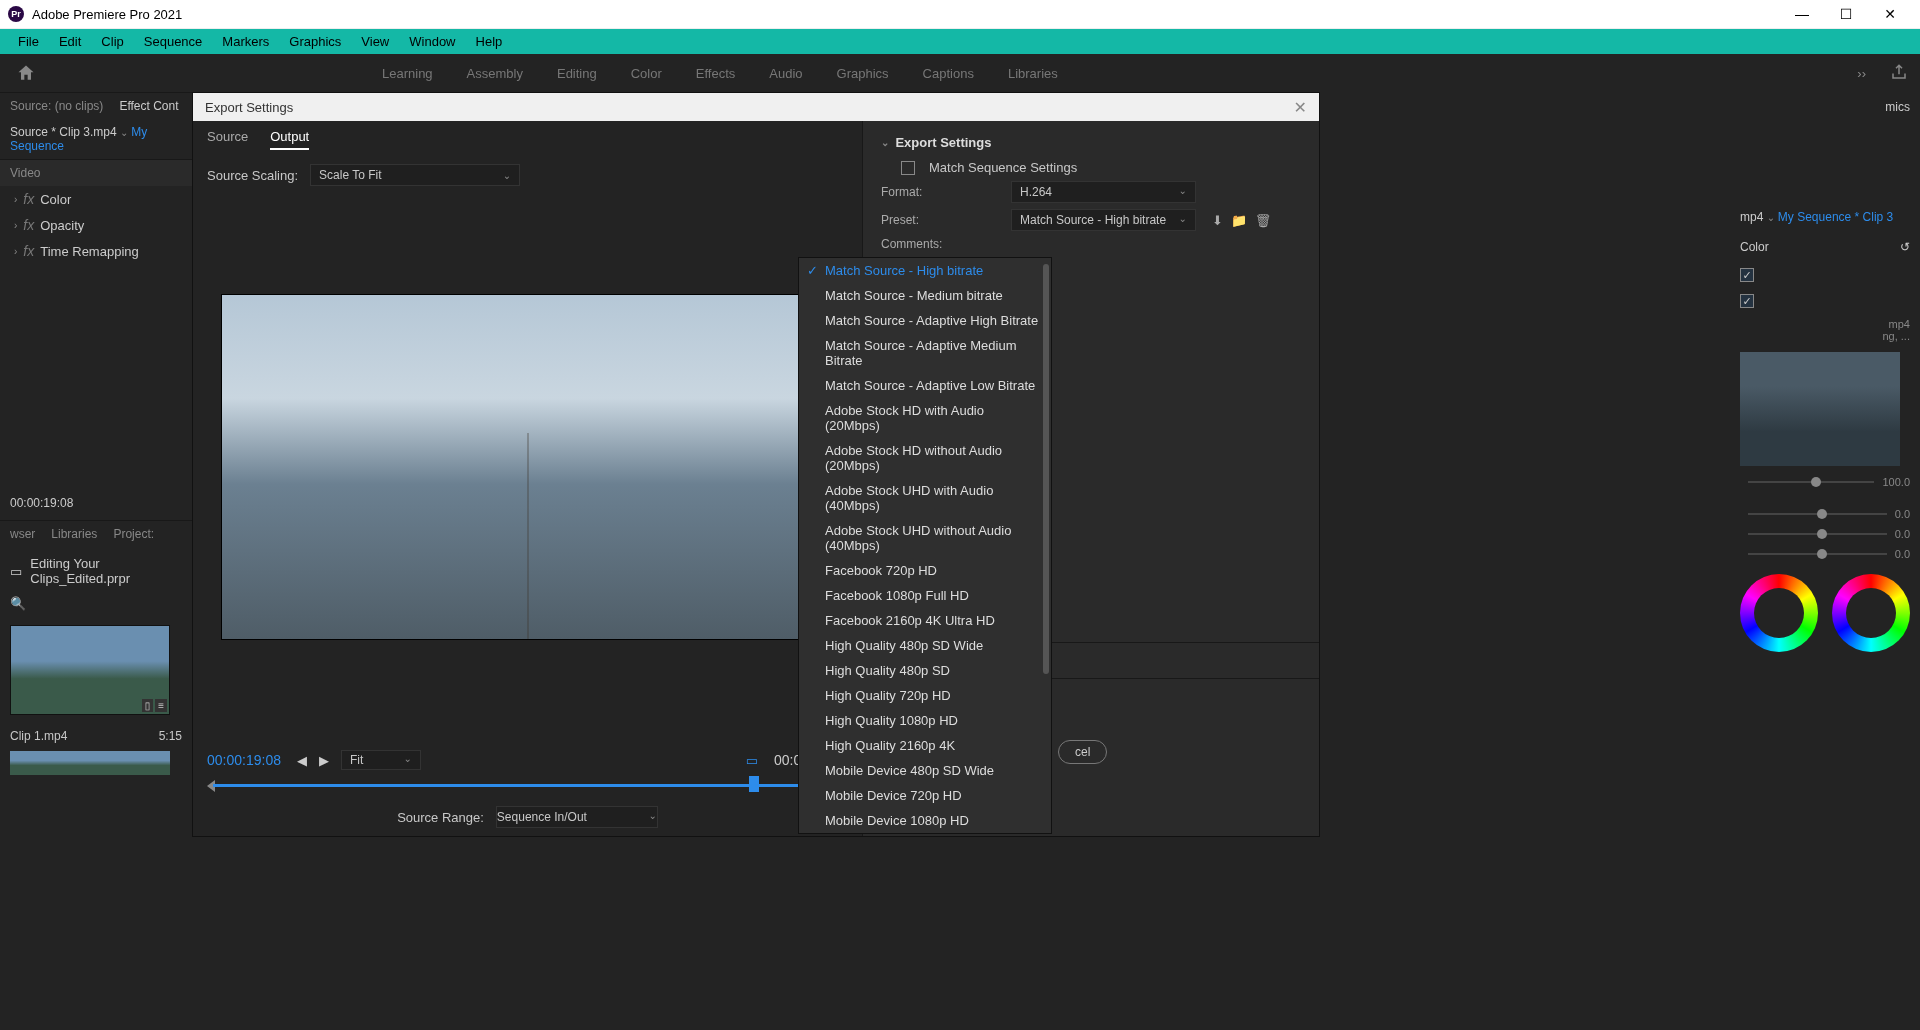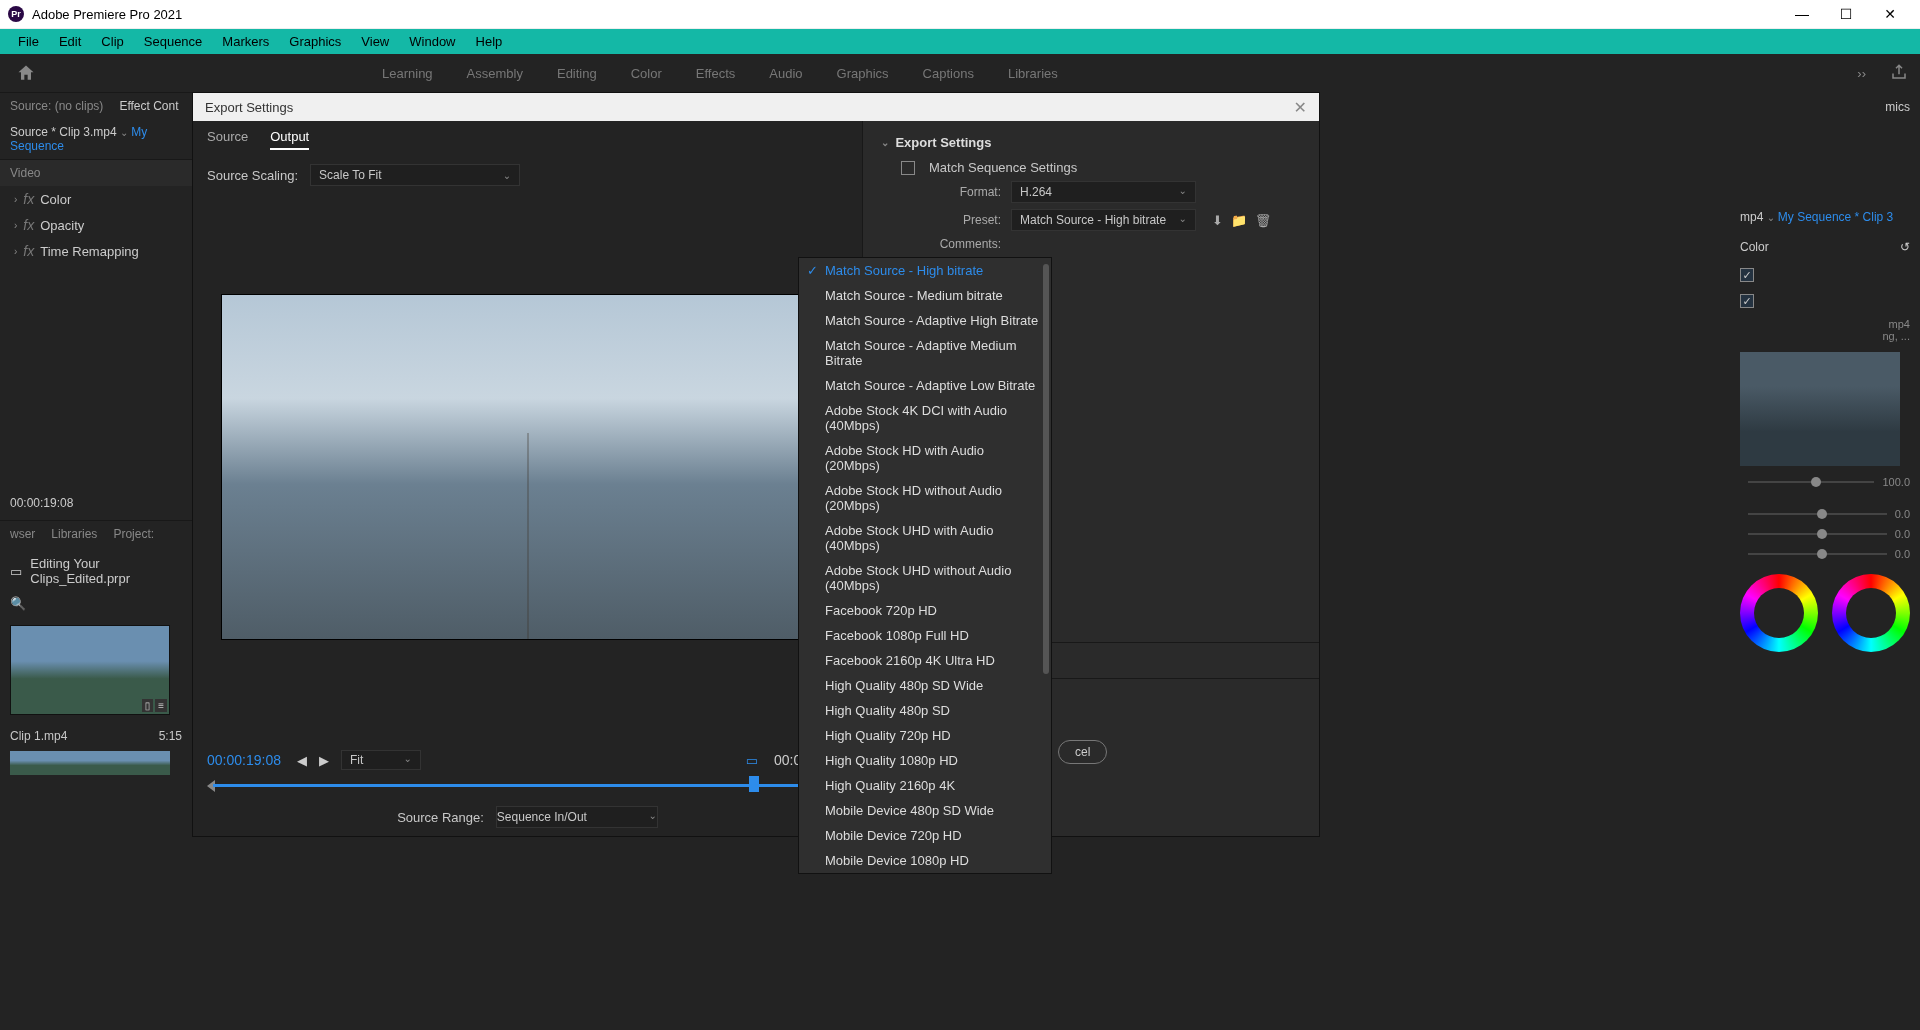--- a/index.html
+++ b/index.html
@@ -70,21 +70,21 @@
 .slider-track .tri-l { position:absolute; left:0; top:2px; width:0;height:0;border-top:6px solid transparent;border-bottom:6px solid transparent;border-right:8px solid #888;}
 .slider-track .tri-r { position:absolute; right:0; top:2px; width:0;height:0;border-top:6px solid transparent;border-bottom:6px solid transparent;border-left:8px solid #888;}
 .source-range-row { display:flex; align-items:center; justify-content:center; gap:12px; font-size:13px;}
 .source-range-row .dropdown { background:#1f1f1f; border:1px solid #333; padding:3px 0; width:162px; display:flex;justify-content:space-between; font-size:12px;}
 
 
 .settings-col { flex:1; display:flex; flex-direction:column; background:#2a2a2a; position:relative;}
 .settings-scroll { padding:10px 18px; flex:1; font-size:13px; }
 .sec-head { display:flex; align-items:center; gap:6px; font-weight:600; color:#ddd; margin:4px 0 10px 0;}
 .field-row { display:flex; align-items:center; margin:6px 0; gap:10px;}
-.field-row .label { width:120px; text-align:right; color:#aaa; font-size:12px;}
+.field-row .label { width:120px; color:#aaa; font-size:12px;}
 .field-row .dd { background:#1f1f1f; border:1px solid #333; padding:3px 8px; width:185px; display:flex;justify-content:space-between; font-size:12px;}
 .field-row .chk { width:14px; height:14px; border:1px solid #888; margin-right:4px; display:inline-flex;align-items:center;justify-content:center;}
 .field-row .chk.checked::after { content:"✓"; color:#ddd; font-size:11px;}
 .preset-icons { display:flex; gap:8px; margin-left:6px; color:#aaa;}
 .summary-block { margin-left:24px; font-size:12px; color:#bbb; line-height:1.5;}
 .summary-block .sl { color:#aaa; font-weight:600;}
 .settings-tabs { display:flex; gap:22px; padding:8px 18px 4px 18px; border-top:1px solid #181818; border-bottom:1px solid #181818; font-size:13px;}
 .settings-tabs .tab { color:#aaa; cursor:pointer; padding-bottom:6px;}
 .settings-tabs .tab.active { color:#fff; border-bottom:2px solid #fff;}
 .bottom-opts { padding:10px 18px; font-size:13px;}
@@ -365,21 +365,20 @@
     </div>
   </div>
 
   <div class="preset-list" id="preset-list">
     <div class="scrollbar"></div>
   <div class="item selected">Match Source - High bitrate</div>
       <div class="item">Match Source - Medium bitrate</div>
       <div class="item">Match Source - Adaptive High Bitrate</div>
       <div class="item">Match Source - Adaptive Medium Bitrate</div>
       <div class="item">Match Source - Adaptive Low Bitrate</div>
-      <div class="item">Adobe Stock 4K DCI with Audio (40Mbps)</div>
       <div class="item">Adobe Stock HD with Audio (20Mbps)</div>
       <div class="item">Adobe Stock HD without Audio (20Mbps)</div>
       <div class="item">Adobe Stock UHD with Audio (40Mbps)</div>
       <div class="item">Adobe Stock UHD without Audio (40Mbps)</div>
       <div class="item">Facebook 720p HD</div>
       <div class="item">Facebook 1080p Full HD</div>
       <div class="item">Facebook 2160p 4K Ultra HD</div>
       <div class="item">High Quality 480p SD Wide</div>
       <div class="item">High Quality 480p SD</div>
       <div class="item">High Quality 720p HD</div>

